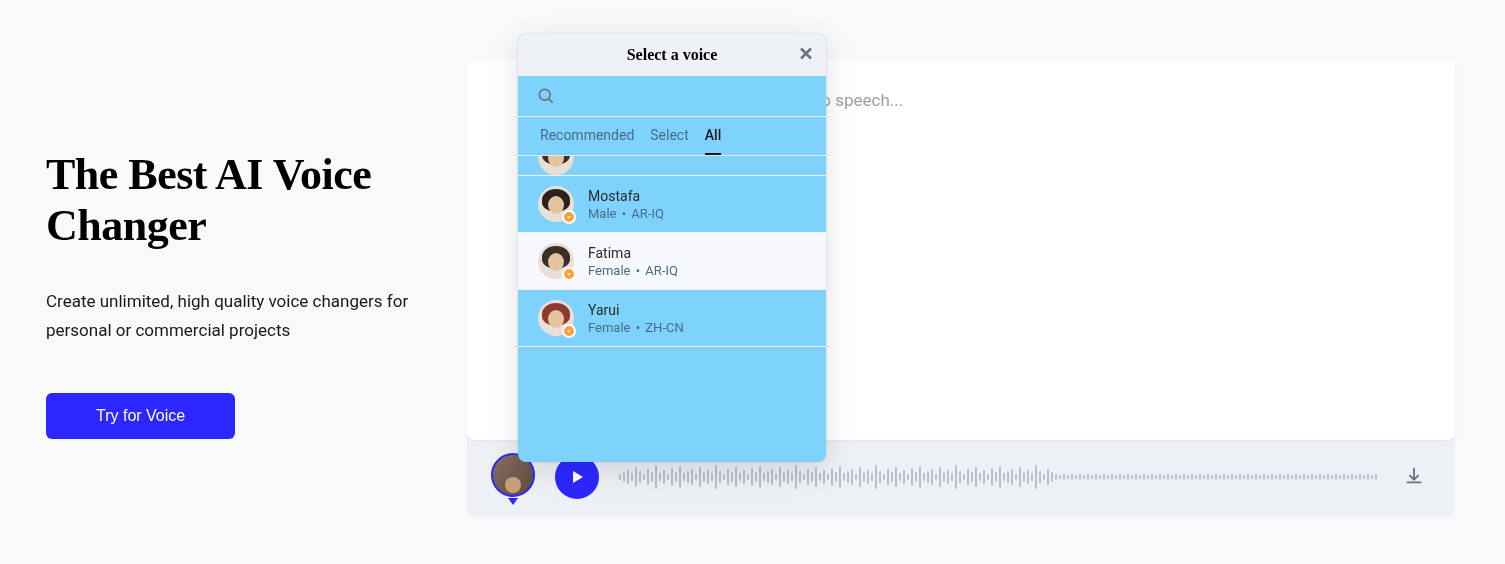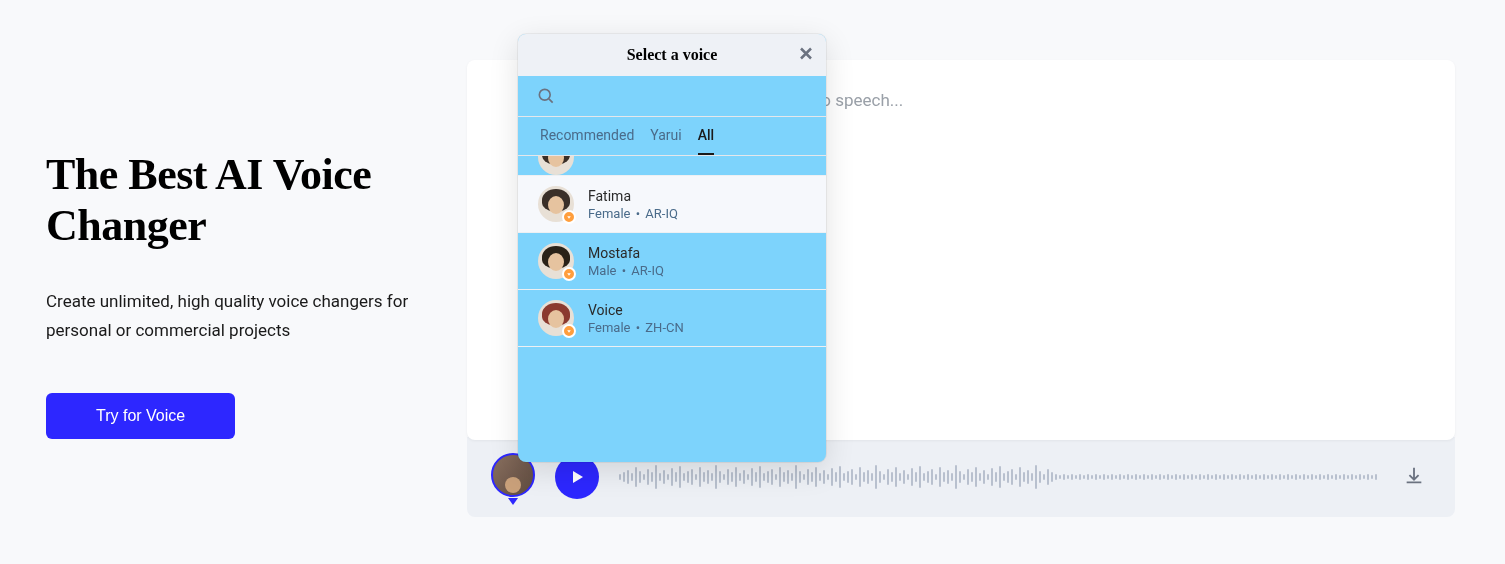--- a/index.html
+++ b/index.html
@@ -596,57 +596,57 @@
     </button>
   </div>
   <div class="search-row">
     <svg viewBox="0 0 24 24">
       <circle cx="10.5" cy="10.5" r="6.5"></circle>
       <path d="M15.5 15.5 L20 20"></path>
     </svg>
   </div>
   <div class="tabs-row" id="tabs-row">
       <div class="tab">Recommended</div>
-      <div class="tab">Yarui</div>
+      <div class="tab">Select</div>
       <div class="tab active">All</div>
     </div>
   <div class="voice-list" id="voice-list">
       <div class="voice-item partial">
         <div class="avatar-wrap">
           <div class="face f0"></div>
         </div>
         <div class="voice-texts">
           <div class="voice-name"></div>
           <div class="voice-meta"></div>
         </div>
       </div>
+      <div class="voice-item">
+        <div class="avatar-wrap">
+          <div class="face f3"></div>
+          <div class="badge"></div>
+        </div>
+        <div class="voice-texts">
+          <div class="voice-name">Mostafa</div>
+          <div class="voice-meta">Male <span class="dot">•</span> AR-IQ</div>
+        </div>
+      </div>
       <div class="voice-item hover-bg">
         <div class="avatar-wrap">
           <div class="face f2"></div>
           <div class="badge"></div>
         </div>
         <div class="voice-texts">
           <div class="voice-name">Fatima</div>
           <div class="voice-meta">Female <span class="dot">•</span> AR-IQ</div>
-        </div>
-      </div>
-      <div class="voice-item">
-        <div class="avatar-wrap">
-          <div class="face f3"></div>
-          <div class="badge"></div>
-        </div>
-        <div class="voice-texts">
-          <div class="voice-name">Mostafa</div>
-          <div class="voice-meta">Male <span class="dot">•</span> AR-IQ</div>
         </div>
       </div>
       <div class="voice-item">
         <div class="avatar-wrap">
           <div class="face f4"></div>
           <div class="badge"></div>
         </div>
         <div class="voice-texts">
-          <div class="voice-name">Voice</div>
+          <div class="voice-name">Yarui</div>
           <div class="voice-meta">Female <span class="dot">•</span> ZH-CN</div>
         </div>
       </div>
     </div>
 </div>
 
 </body></html>

